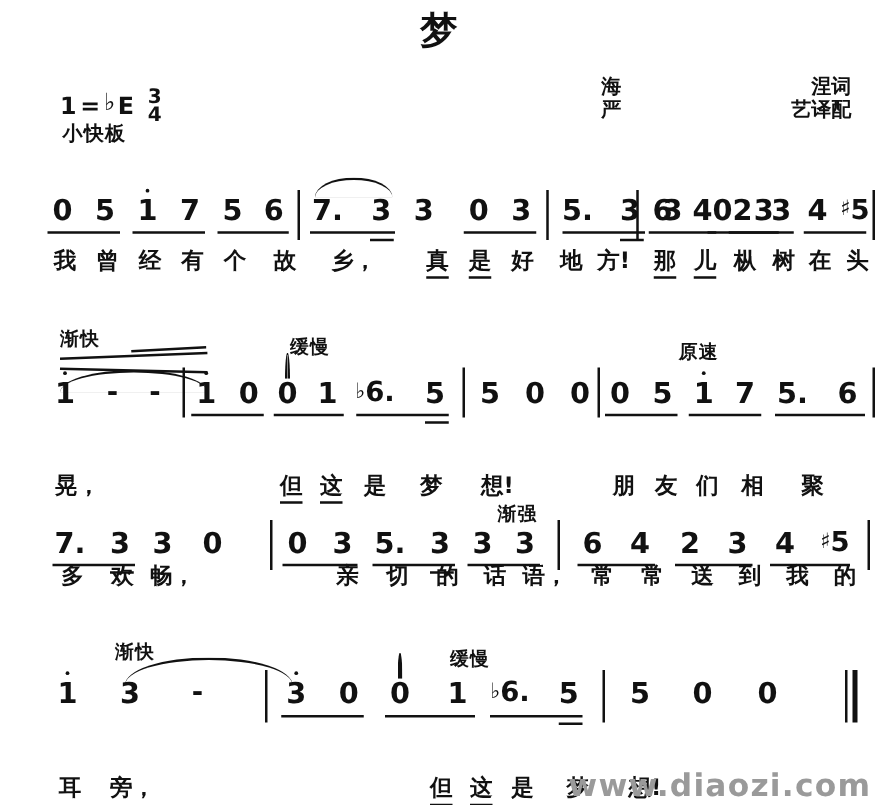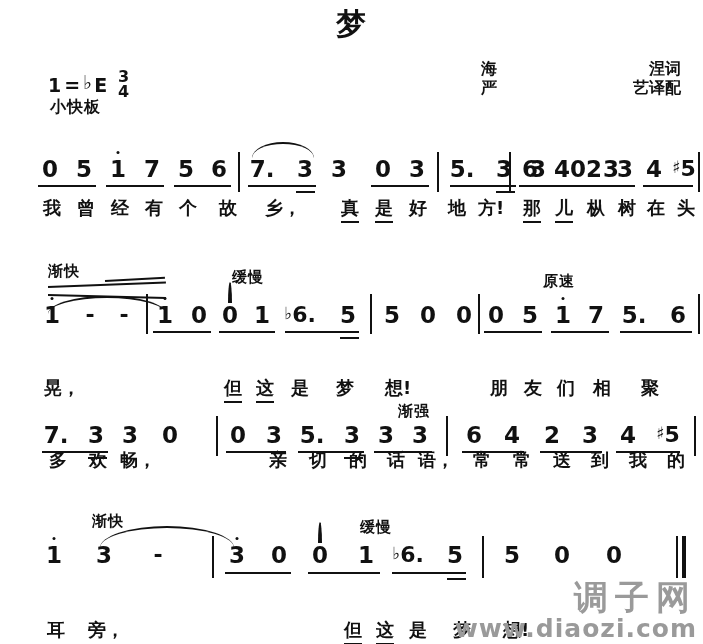--- a/index.html
+++ b/index.html
@@ -386,17 +386,16 @@
       <span class="ly" style="left:106px;">旁，</span>
       <span class="ly ul" style="left:353px;">但</span>
       <span class="ly ul" style="left:385px;">这</span>
       <span class="ly" style="left:418px;">是</span>
       <span class="ly" style="left:462px;">梦</span>
       <span class="ly" style="left:516px;">想!</span>
     </div>
   </div>
 
   <div class="abs" id="wm">
-    <div class="wm1">调子网</div>
     <div class="wm2">www.diaozi.com</div>
   </div>
 
 </div>
 
 </body></html>

